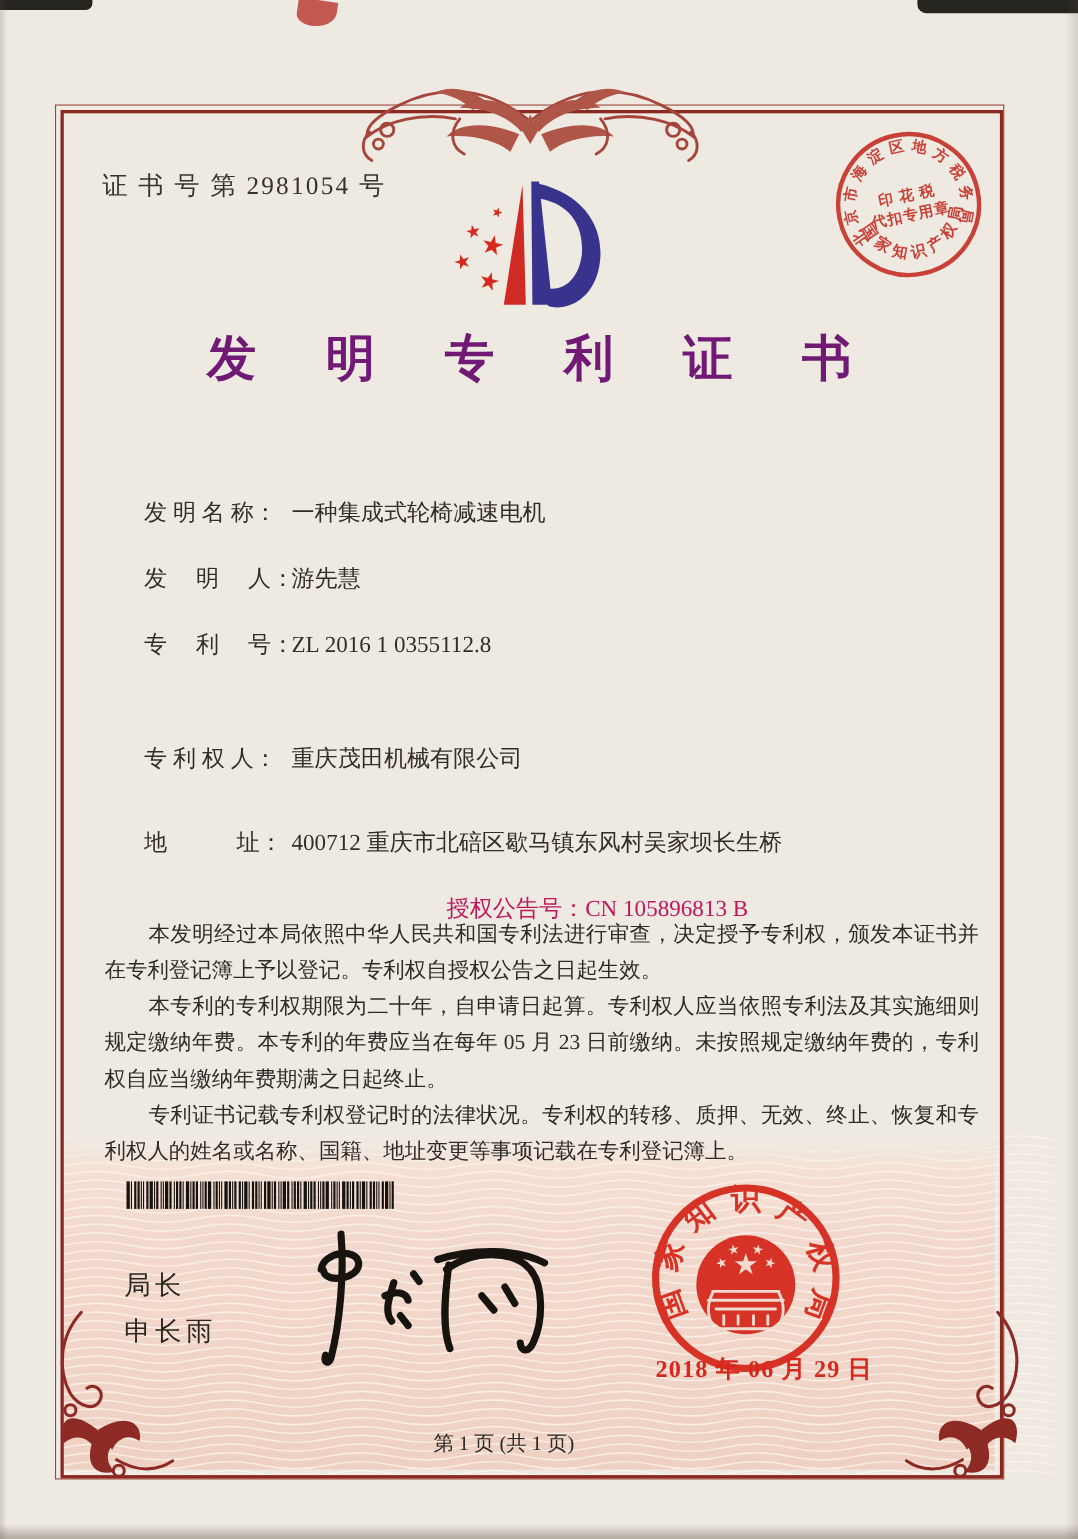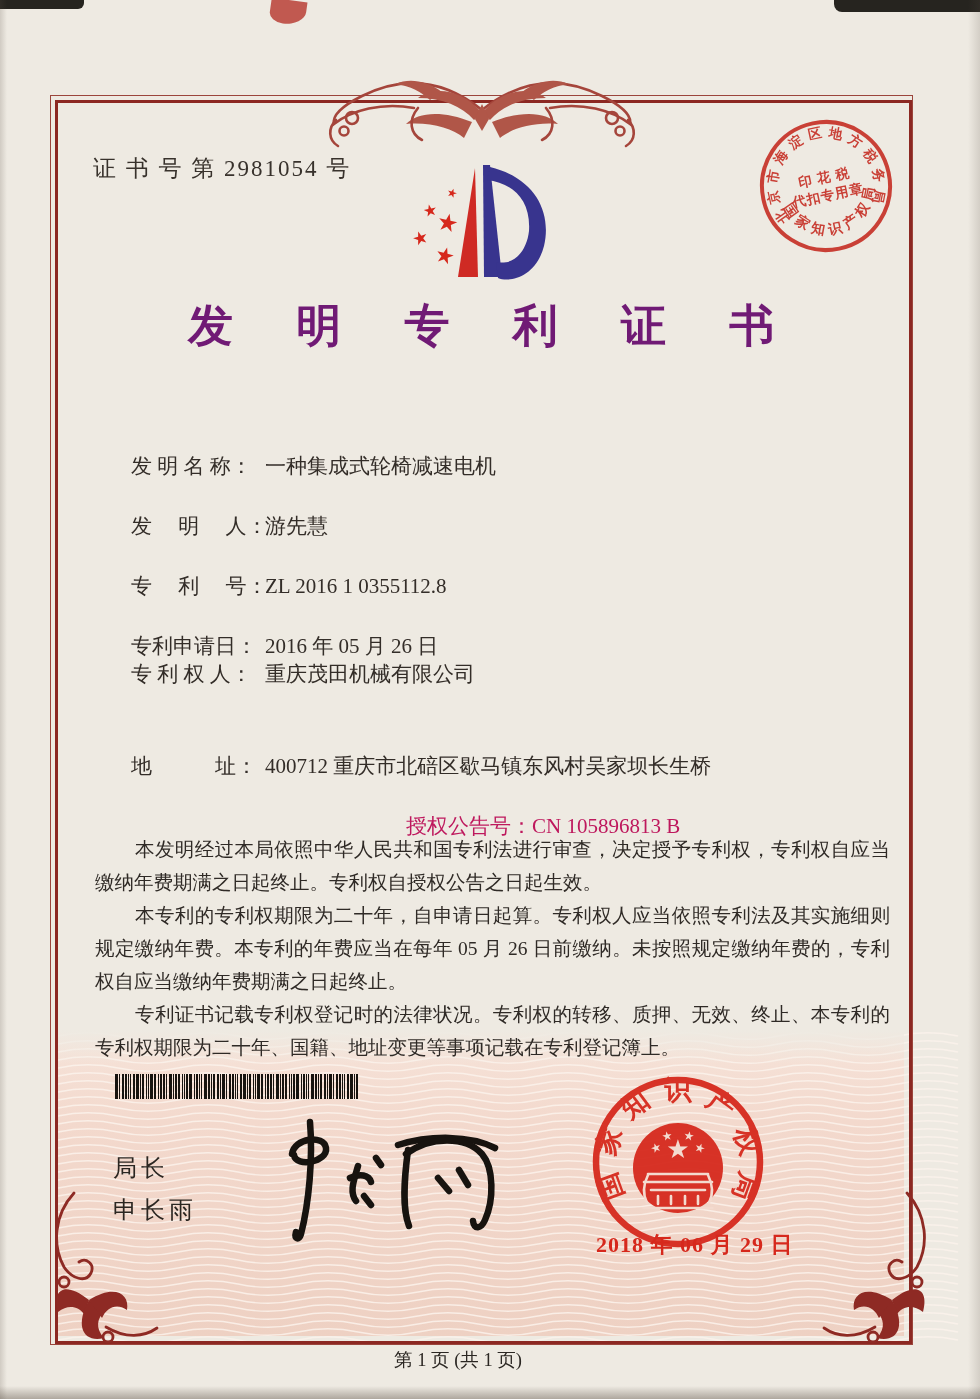--- a/index.html
+++ b/index.html
@@ -20,21 +20,21 @@
   .cert-no{left:93px;top:153px;font-size:23px;letter-spacing:2px;color:#38322c;white-space:pre;}
   .title{left:52px;top:296px;width:858px;text-align:center;font-size:45px;font-weight:700;
          letter-spacing:26px;color:#701a75;text-indent:26px;}
   .row{left:110px;height:30px;font-size:21px;color:#332d28;white-space:pre;}
   .row .lbl{display:inline-block;width:134px;white-space:pre;}
   .row2{left:385px;height:30px;font-size:21px;color:#be185d;white-space:pre;}
   .paras{left:95px;top:833px;width:795px;font-size:19.5px;line-height:33px;text-align:justify;color:#2f2a26;}
   .paras p{margin:0;text-indent:40px;}
   .officer{left:113px;font-size:24px;font-weight:400;color:#2b2621;font-family:"Liberation Sans","DejaVu Sans",sans-serif;letter-spacing:4px;}
   .seal-date{left:596px;top:1230px;font-size:22px;font-weight:700;color:#d6281c;letter-spacing:1px;white-space:pre;}
-  .footer{left:93px;top:1299px;width:730px;text-align:center;font-size:18.5px;color:#2b2723;white-space:pre;margin-top:48px;}
+  .footer{left:93px;top:1299px;width:730px;text-align:center;font-size:18.5px;color:#2b2723;white-space:pre;}
   
   svg{overflow:visible;}
   .stamp-wrap{left:756px;top:116px;width:140px;height:140px;transform:rotate(-12deg);}
   .stamp-arc text, .stamp-center{fill:#c5291f;font-family:"Liberation Serif",serif;font-weight:700;}
   .stamp-arc{font-size:13.5px;}
   .stamp-arc-bottom{font-size:14px;}
   .stamp-center{font-size:13.5px;letter-spacing:1px;text-anchor:middle;}
   .seal-arc text{fill:#d6281c;font-family:"Liberation Serif",serif;font-weight:700;}
   .seal-arc{font-size:27px;}
   .flourish path,.flourish circle{stroke:#a5453b;fill:none;stroke-width:2.6;stroke-linecap:round;}
@@ -203,37 +203,34 @@
 
   <div class="abs row" style="top:427px">
     <span class="lbl">发 明 名 称：</span><span>一种集成式轮椅减速电机</span>
   </div>
   <div class="abs row" style="top:487px">
     <span class="lbl">发　 明 　人：</span><span>游先慧</span>
   </div>
   <div class="abs row" style="top:547px">
     <span class="lbl">专 　利　 号：</span><span>ZL 2016 1 0355112.8</span>
   </div>
-  <div class="abs row" style="top:607px">
-    <span class="lbl">专利申请日：</span><span>2016 年 05 月 26 日</span>
-  </div>
-  <div class="abs row" style="top:635px">
+  <div class="abs row" style="top:650px">
     <span class="lbl">专 利 权 人：</span><span>重庆茂田机械有限公司</span>
   </div>
   <div class="abs row" style="top:727px">
     <span class="lbl">地　　　址：</span><span>400712 重庆市北碚区歇马镇东风村吴家坝长生桥</span>
   </div>
   <div class="abs row2" style="top:787px">
     <span>授权公告号：</span><span>CN 105896813 B</span>
   </div>
 
   <div class="abs paras">
-    <p>本发明经过本局依照中华人民共和国专利法进行审查，决定授予专利权，专利权自应当缴纳年费期满之日起终止。专利权自授权公告之日起生效。</p>
-    <p>本专利的专利权期限为二十年，自申请日起算。专利权人应当依照专利法及其实施细则规定缴纳年费。本专利的年费应当在每年 05 月 26 日前缴纳。未按照规定缴纳年费的，专利权自应当缴纳年费期满之日起终止。</p>
-    <p>专利证书记载专利权登记时的法律状况。专利权的转移、质押、无效、终止、本专利的专利权期限为二十年、国籍、地址变更等事项记载在专利登记簿上。</p>
+    <p>本发明经过本局依照中华人民共和国专利法进行审查，决定授予专利权，颁发本证书并在专利登记簿上予以登记。专利权自授权公告之日起生效。</p>
+    <p>本专利的专利权期限为二十年，自申请日起算。专利权人应当依照专利法及其实施细则规定缴纳年费。本专利的年费应当在每年 05 月 23 日前缴纳。未按照规定缴纳年费的，专利权自应当缴纳年费期满之日起终止。</p>
+    <p>专利证书记载专利权登记时的法律状况。专利权的转移、质押、无效、终止、恢复和专利权人的姓名或名称、国籍、地址变更等事项记载在专利登记簿上。</p>
   </div>
 
   <svg class="abs" style="left:115px;top:1074px;" width="248" height="25" viewBox="0 0 248 25">
     <g id="barcode-bars" fill="#17130f">
         <rect x="0" y="0" width="3" height="25"></rect>
         <rect x="4" y="0" width="1" height="25"></rect>
         <rect x="7" y="0" width="2" height="25"></rect>
         <rect x="10" y="0" width="2" height="25"></rect>
         <rect x="13" y="0" width="1" height="25"></rect>
         <rect x="15" y="0" width="1" height="25"></rect>

